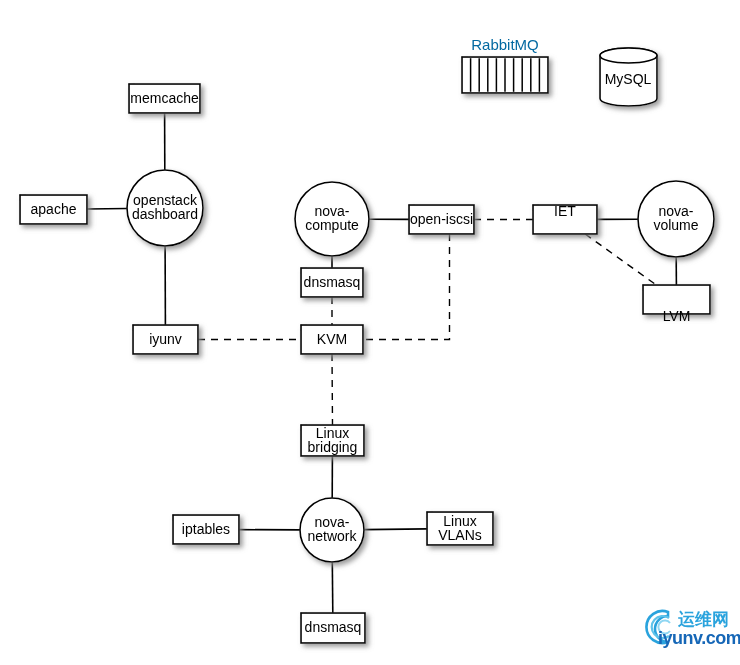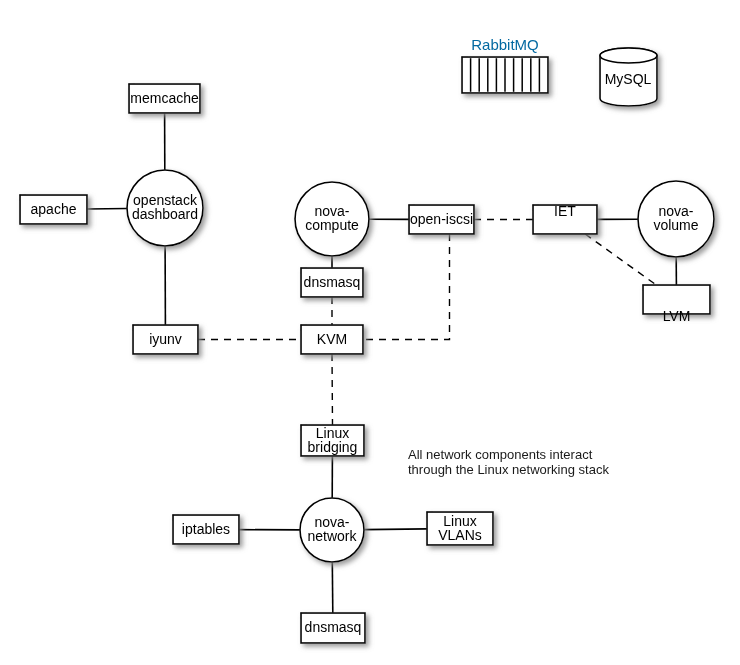--- a/index.html
+++ b/index.html
@@ -181,21 +181,28 @@
 bridging</div>
       <div class="node-label" style="left: 288px; width: 88px; top: 515px;">nova-
 network</div>
       <div class="node-label" style="left: 161px; width: 90px; top: 521.5px;">iptables</div>
       <div class="node-label" style="left: 415px; width: 90px; top: 513.5px;">Linux
 VLANs</div>
       <div class="node-label" style="left: 289px; width: 88px; top: 620px;">dnsmasq</div>
     </div>
 
 
-  <div class="annotation" id="network-annotation" style="left:408px; top:447px;">All network components interact
-through the Linux networking stack</div>
 
   <div class="icon-caption" id="rabbit-caption" style="left:462px; top:36px; width:86px;">RabbitMQ</div>
 
   <div class="cyl-label" id="mysql-label" style="left:598px; top:71px;">MySQL</div>
 
+  <div id="watermark">
+    <svg width="40" height="42" viewBox="0 0 40 42" xmlns="http://www.w3.org/2000/svg">
+      <path d="M30 6 A16 16 0 1 0 30 36 A13 13 0 1 1 30 10 Z" fill="none" stroke="#2aa3dd" stroke-width="2.6"></path>
+      <path d="M31 12 A11 11 0 1 0 31 30" fill="none" stroke="#5fc3ea" stroke-width="2.2"></path>
+      <path d="M32 17 A6.5 6.5 0 1 0 32 25" fill="none" stroke="#8ed6f2" stroke-width="2"></path>
+    </svg>
+    <div class="wm-text-cn">运维网</div>
+    <div class="wm-text-en">iyunv.com</div>
+  </div>
 
 </div>
 
 </body></html>

